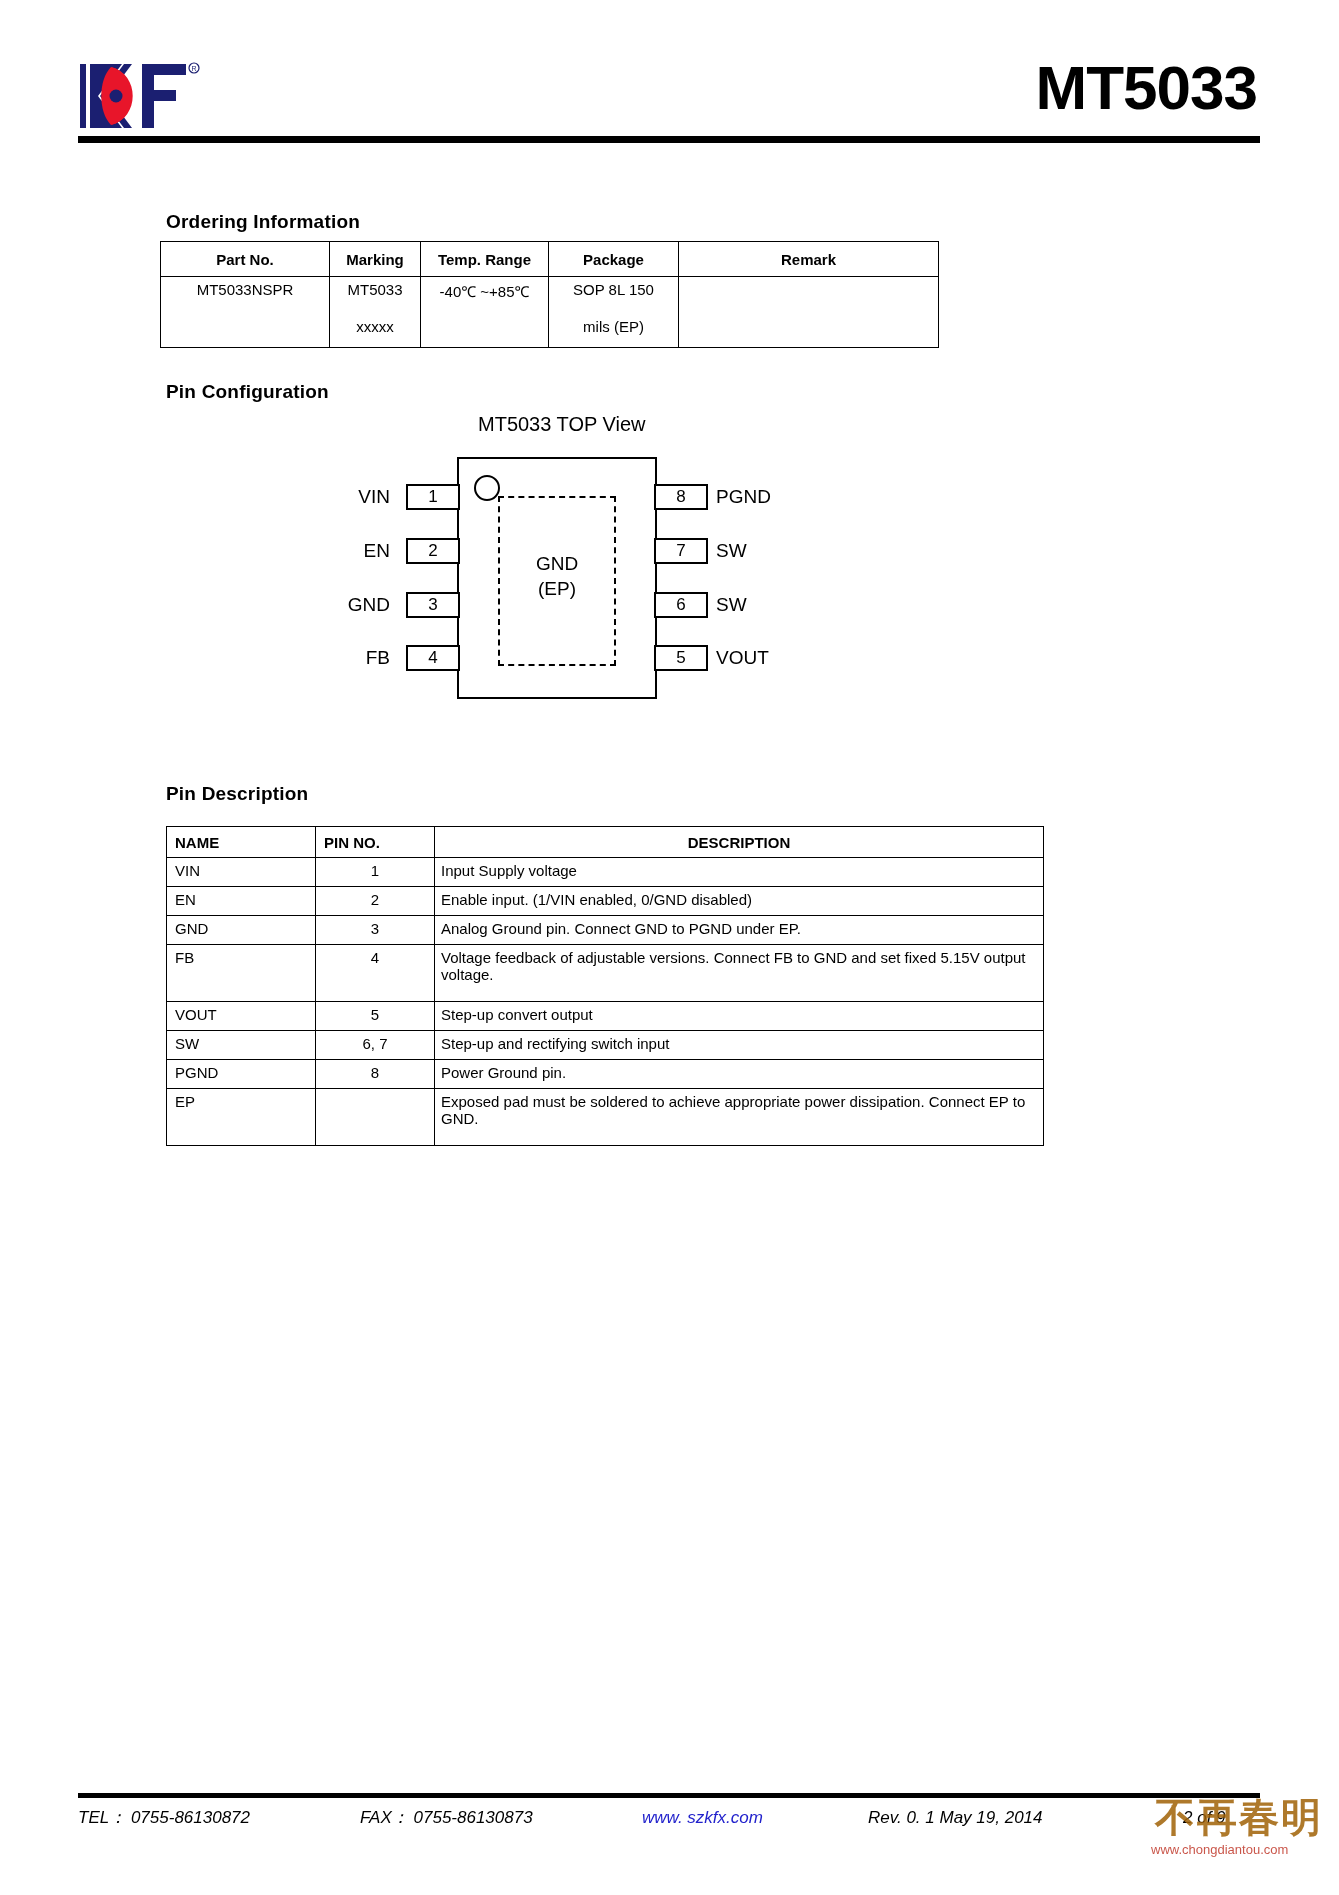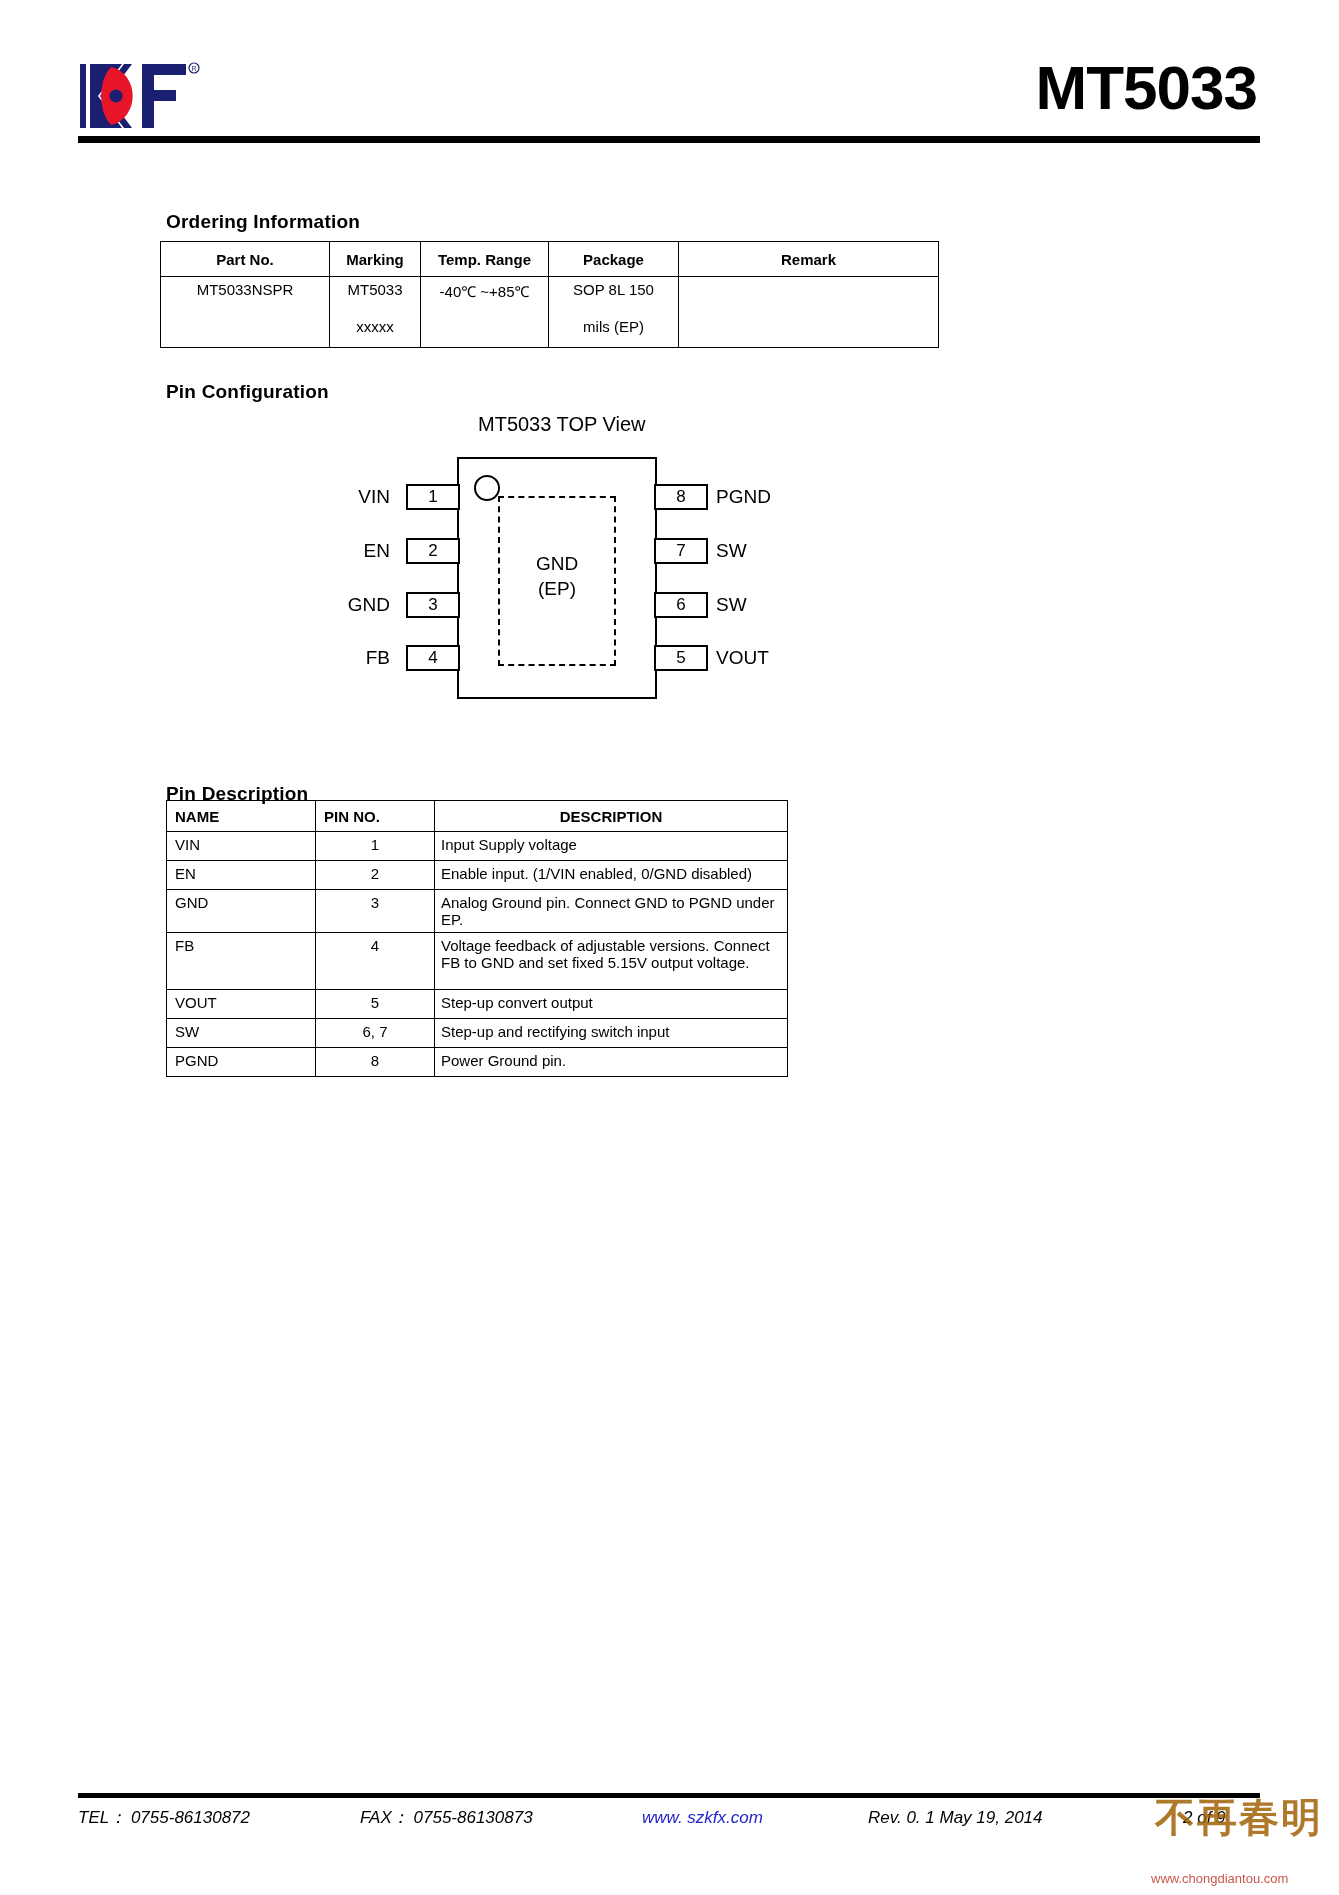--- a/index.html
+++ b/index.html
@@ -88,22 +88,22 @@
     text-align: center;
     font-size: 15px;
     vertical-align: top;
   }
   #ordering-table td.tall { height: 62px; border-radius: 23px; }
   .cell-line2 { display:block; margin-top: 20px; }
 
   
   #pindesc-table {
     left: 166px;
-    top: 800px;
-    width: 622px;
+    top: 826px;
+    width: 878px;
     padding-left: 39px;
   }
   #pindesc-table th {
     font-weight: bold;
     font-size: 15px;
     height: 22px;
     vertical-align: middle;
   }
   #pindesc-table th.name-col { text-align:left; width: 134px; padding-left: 8px;}
   #pindesc-table th.pin-col  { text-align:left; width: 104px; padding-left: 8px;}
@@ -239,21 +239,20 @@
     white-space: nowrap;
     font-family: "DejaVu Sans", sans-serif;
   }
   .wm-url {
     position: absolute;
     left: 4px; top: 58px;
     font-size: 13px;
     color: #c0392b;
     white-space: nowrap;
     font-family: "Liberation Sans", sans-serif;
-    margin-top: 29px;
   }
 </style>
 </head>
 <body>
 
 <div class="page-header">
 
   <div class="logo">
     <svg width="140" height="72" viewBox="0 0 140 72" xmlns="http://www.w3.org/2000/svg">
 
@@ -389,20 +388,25 @@
     <tr>
       <td class="c-name">SW</td>
       <td class="c-pin">6, 7</td>
       <td class="c-desc">Step-up and rectifying switch input</td>
     </tr>
     <tr>
       <td class="c-name">PGND</td>
       <td class="c-pin">8</td>
       <td class="c-desc">Power Ground pin.</td>
     </tr>
+    <tr>
+      <td class="c-name two-line">EP</td>
+      <td class="c-pin  two-line"></td>
+      <td class="c-desc two-line">Exposed pad must be soldered to achieve appropriate power dissipation. Connect EP to GND.</td>
+    </tr>
   </tbody>
 </table>
 
 <div class="footer-rule"></div>
 <div class="footer">
   <span class="f-tel">TEL： 0755-86130872</span>
   <span class="f-fax">FAX： 0755-86130873</span>
   <span class="f-web">www. szkfx.com</span>
   <span class="f-rev">Rev. 0. 1  May  19,  2014</span>
   <span class="f-page">2 of 9</span>

